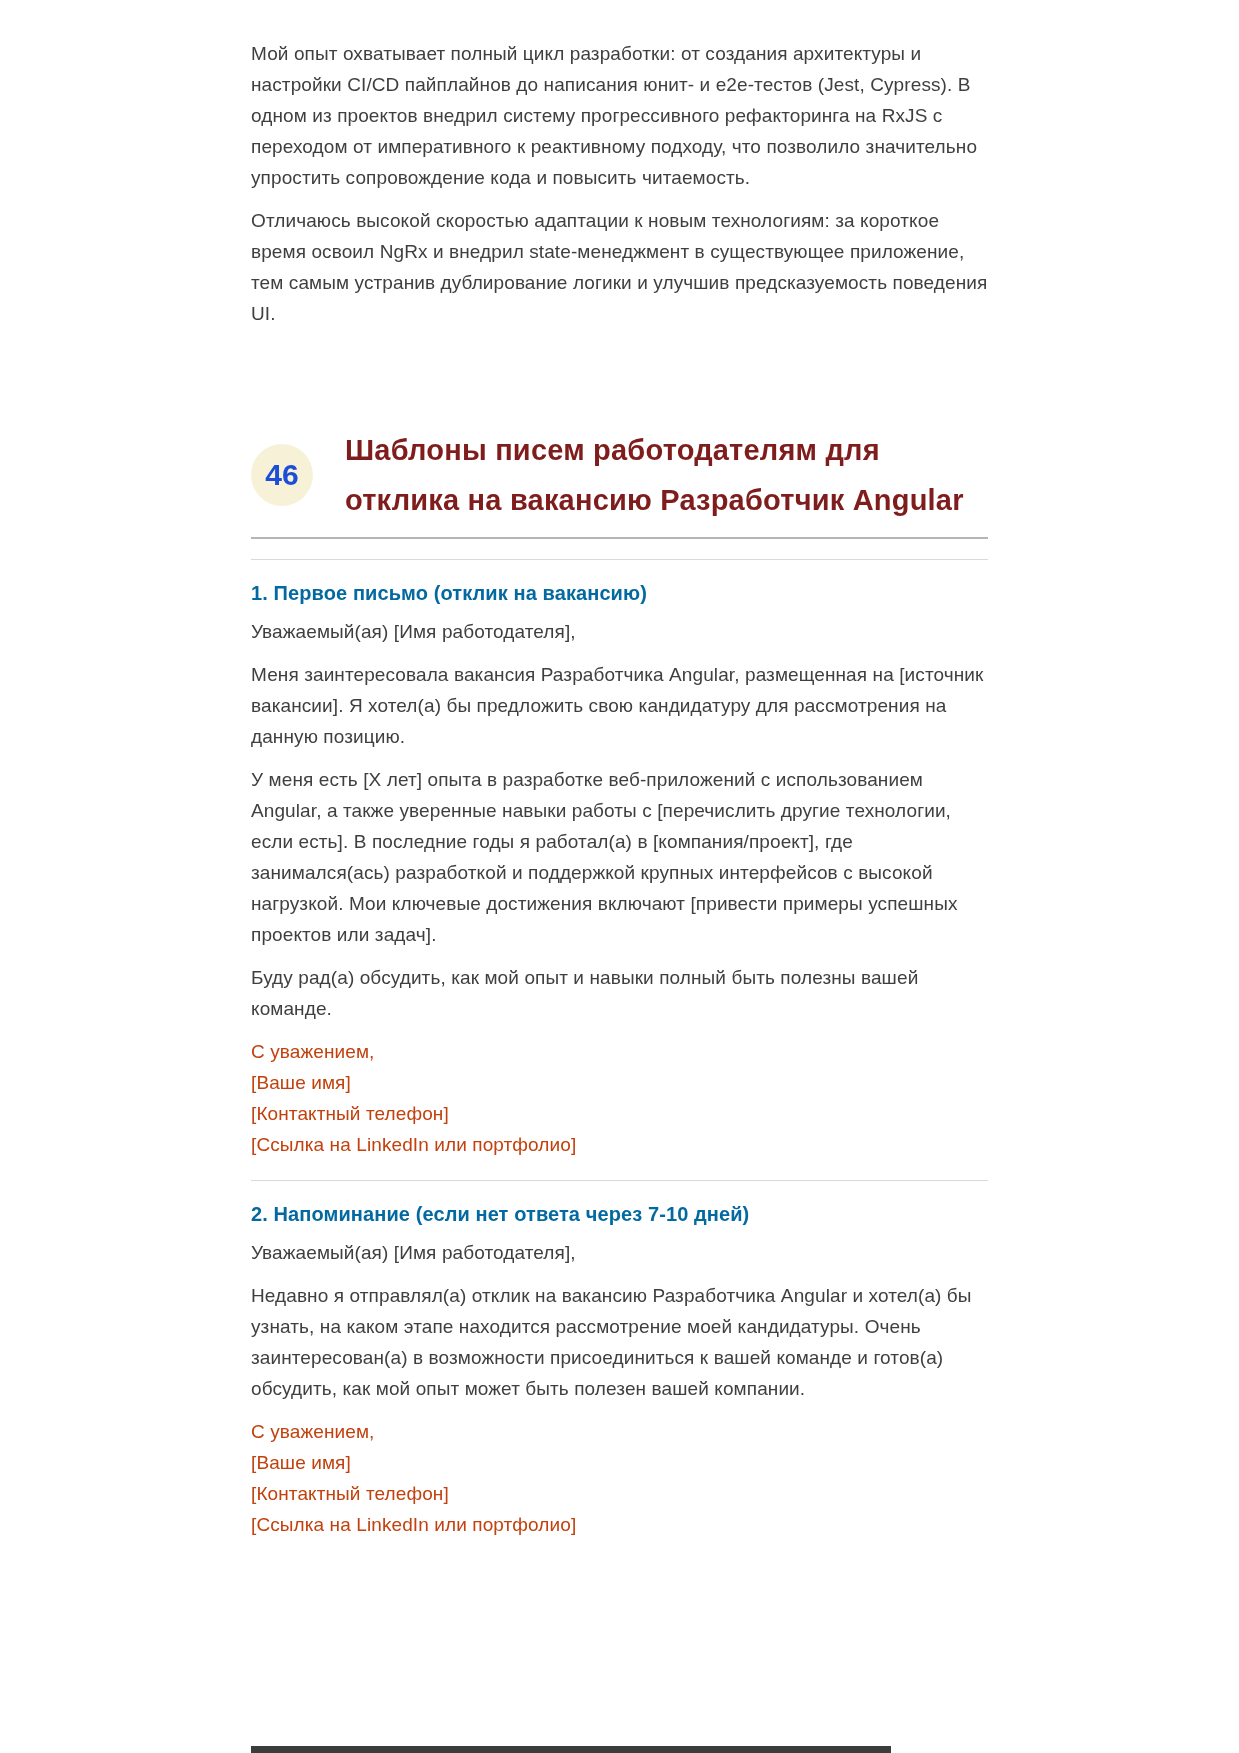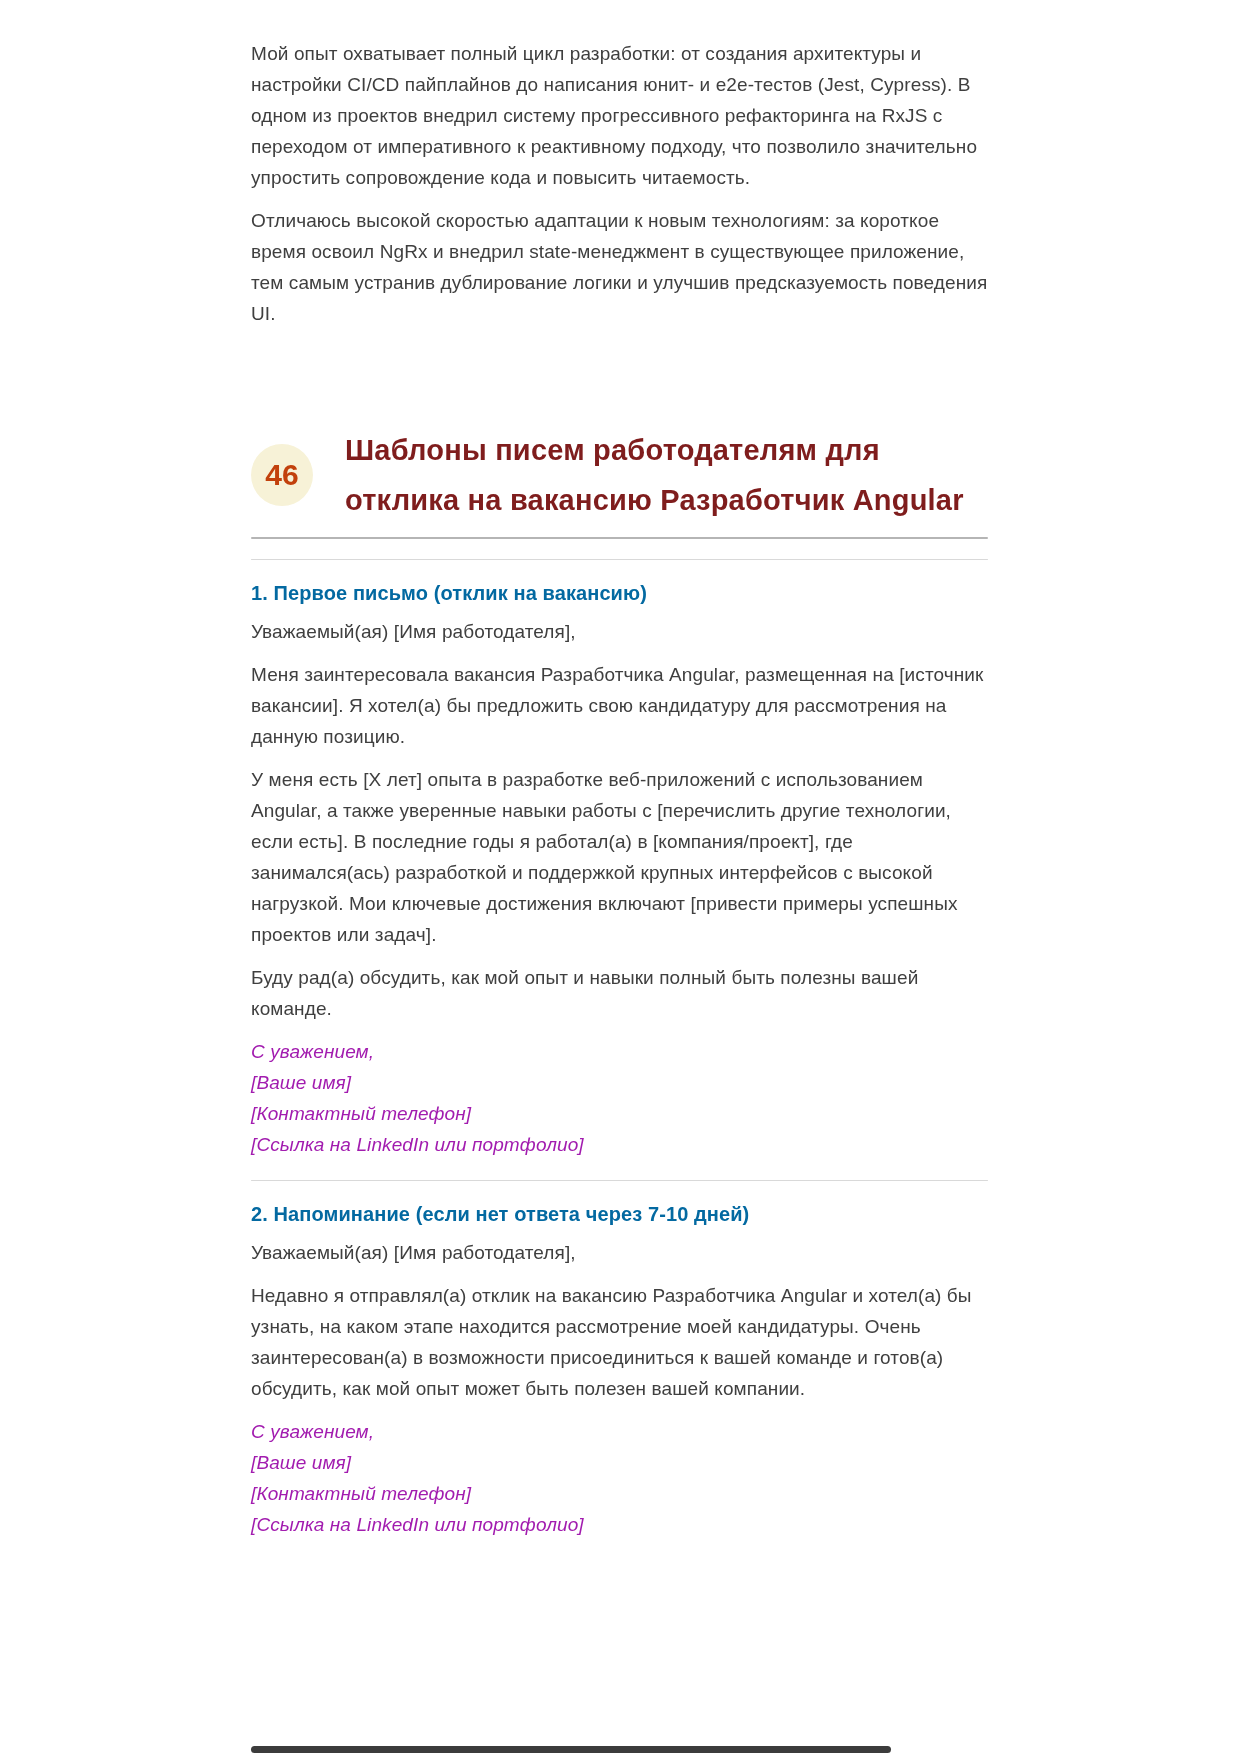--- a/index.html
+++ b/index.html
@@ -1,15 +1,15 @@
 <!DOCTYPE html>
 <html><head>
 <meta charset="utf-8">
 <style>
-  * { box-sizing: border-box; border-radius: 8px; }
+  * { box-sizing: border-box; }
   html, body { margin: 0; padding: 0; background: #ffffff; }
   .page {
     position: relative;
     width: 1239px;
     height: 1753px;
     background: #ffffff;
     overflow: hidden;
     font-family: "Liberation Sans", "DejaVu Sans", sans-serif;
     color: #3f3f3f;
   }
@@ -29,21 +29,21 @@
     display: flex;
     align-items: center;
     margin-top: 96px;
   }
   .badge {
     flex: 0 0 auto;
     width: 62px;
     height: 62px;
     border-radius: 50%;
     background: #f7f2d7;
-    color: #c2410c;
+    color: #1d4ed8;
     font-size: 30px;
     font-weight: 700;
     display: flex;
     align-items: center;
     justify-content: center;
   }
   .chapter-title {
     margin: 0 0 0 32px;
     font-size: 29px;
     line-height: 50px;
@@ -73,24 +73,23 @@
     font-size: 20px;
     line-height: 22px;
     font-weight: 700;
     color: #0369a1;
     margin: 22px 0 6px 0;
     letter-spacing: 0.1px;
   }
   .signature {
     font-size: 19px;
     line-height: 31px;
-    color: #a21caf;
+    color: #c2410c;
     margin: 12px 0;
     letter-spacing: 0.1px;
-    font-style: italic;
   }
   .bottom-cutoff-bar {
     position: absolute;
     left: 251px;
     bottom: 0;
     width: 640px;
     height: 7px;
     background: #3c3c3c;
   }
 </style>

